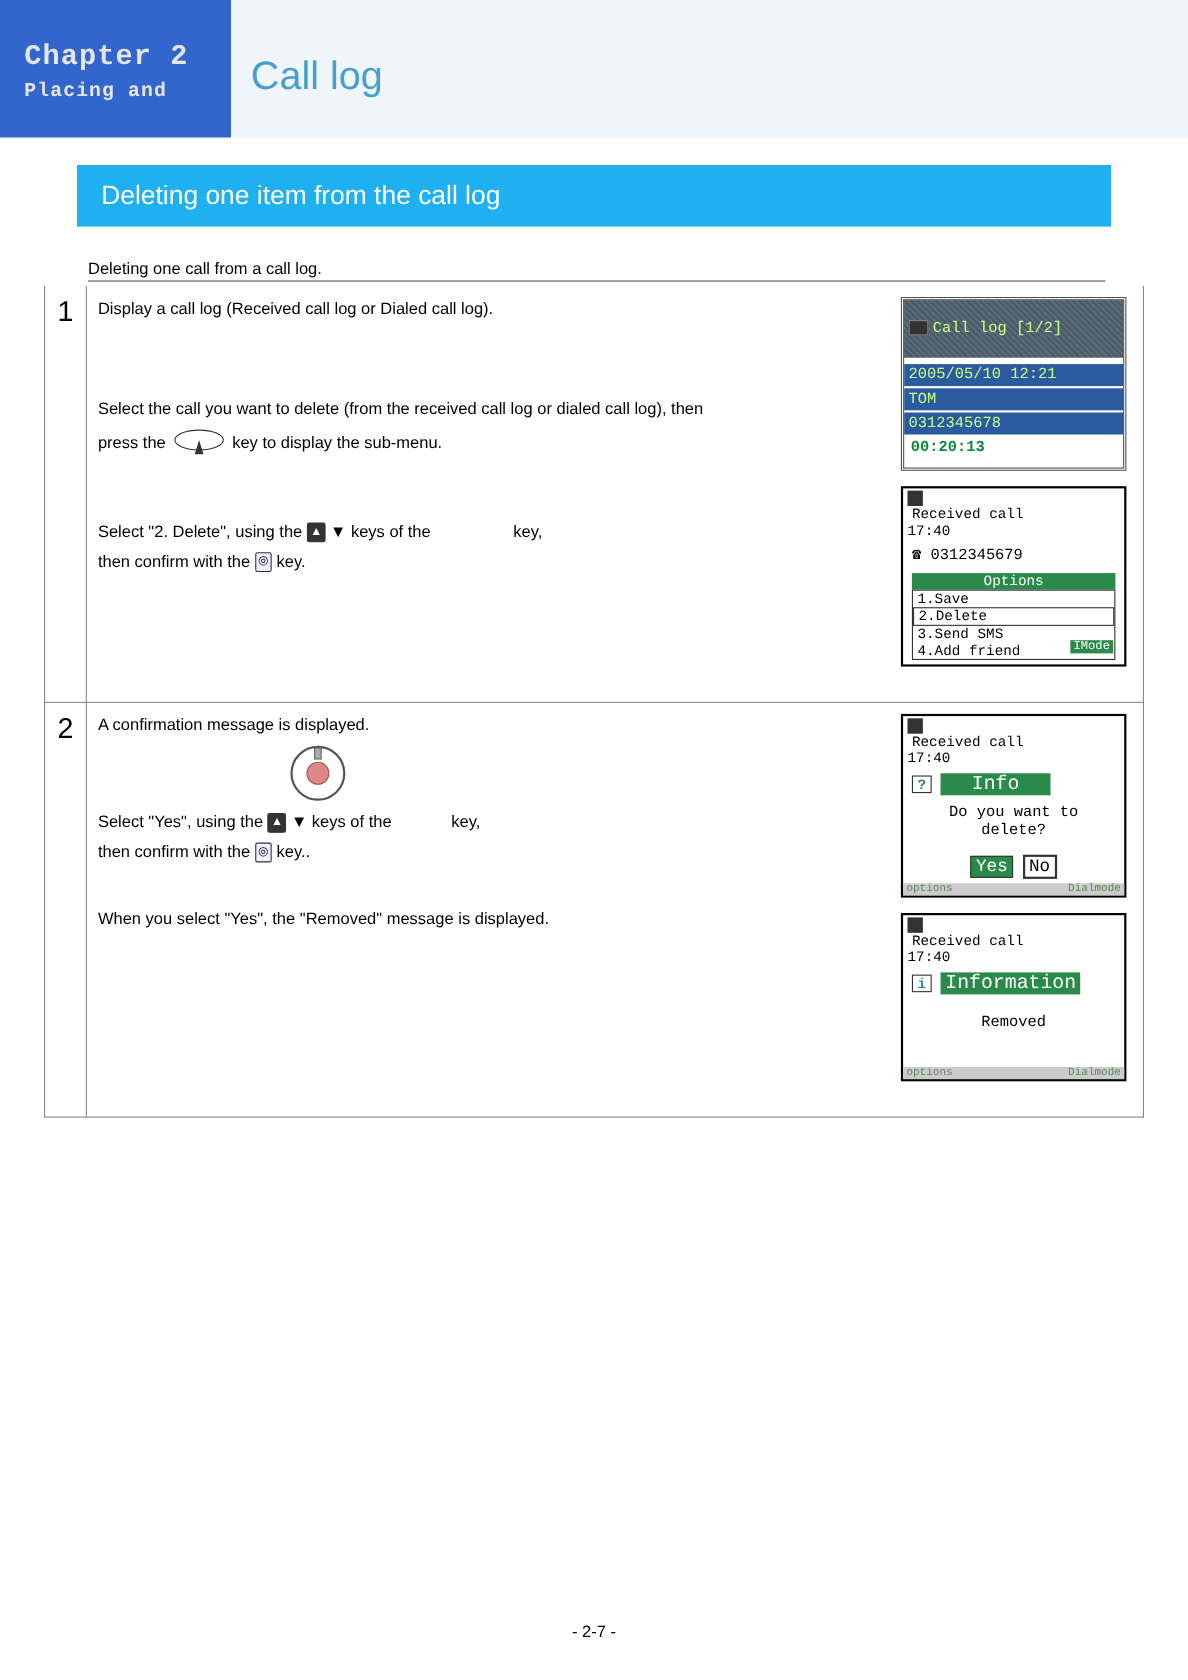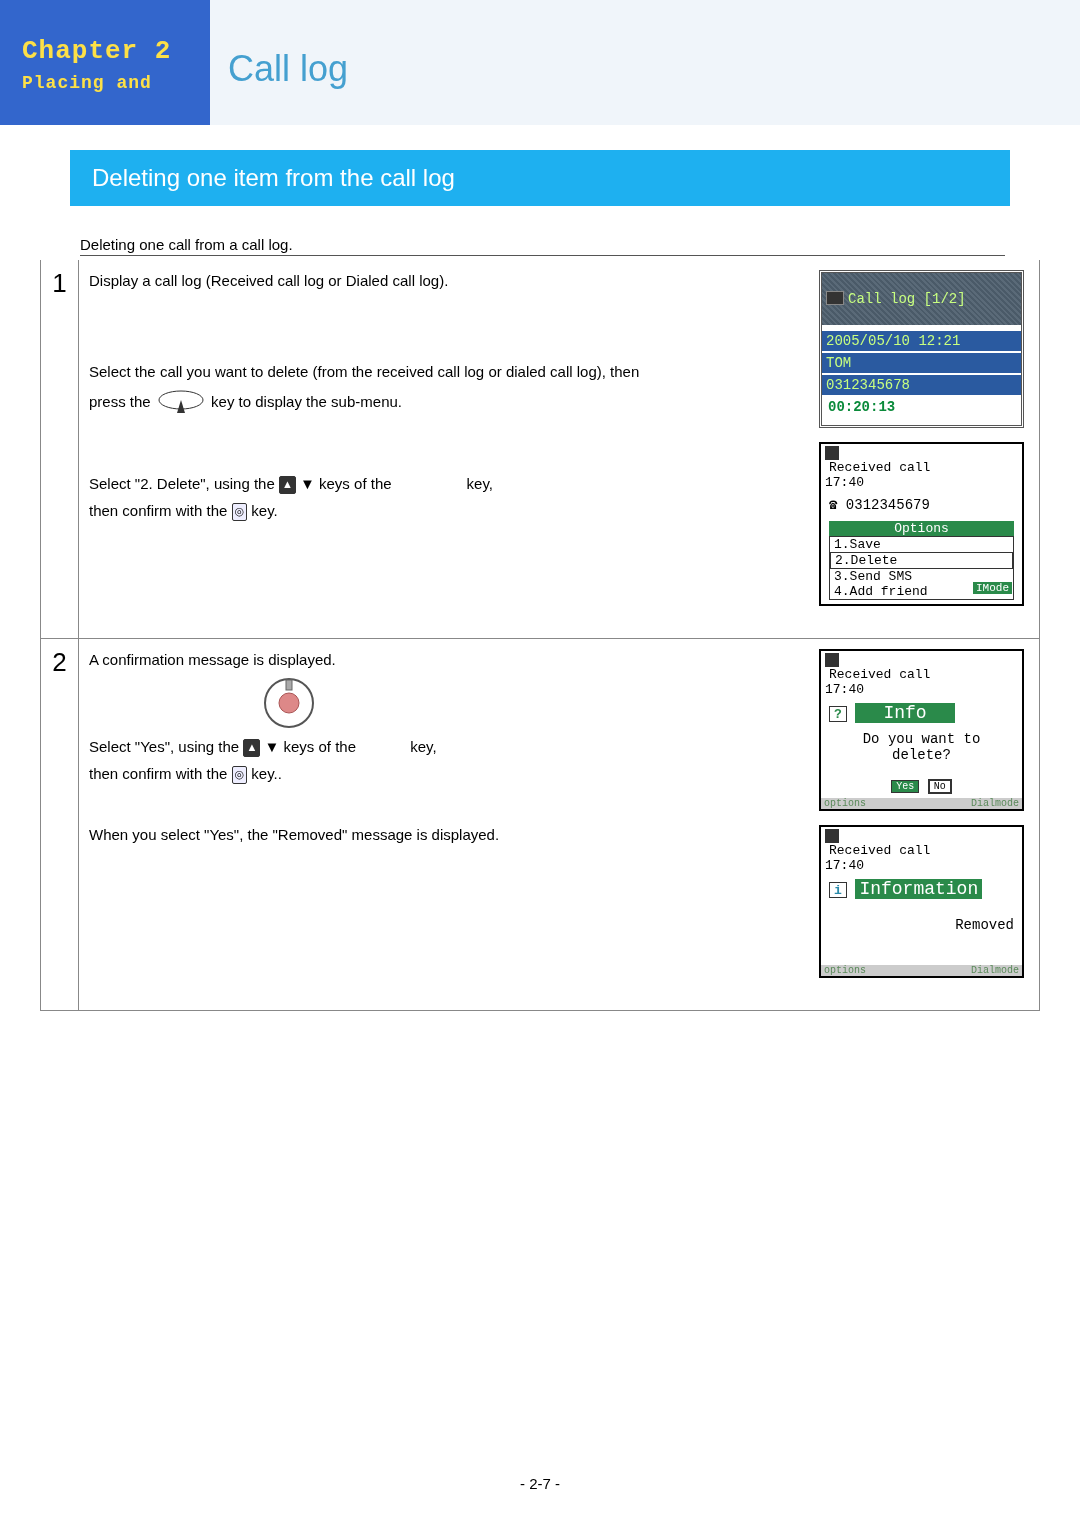--- a/index.html
+++ b/index.html
@@ -12,21 +12,21 @@
   }
   .header-band {
     background: #f0f5fa;
     height: 125px;
     width: 100%;
     display: flex;
     align-items: stretch;
   }
   .chapter-block {
     background: #3366cc;
-    color: #fde047;
+    color: #e5e5e5;
     padding: 18px 18px 12px 22px;
     width: 210px;
     display: flex;
     flex-direction: column;
     justify-content: center;
   }
   .chapter-title {
     font-family: "Courier New", monospace;
     font-weight: bold;
     font-size: 26px;
@@ -120,21 +120,21 @@
   .ps-body { padding: 4px 6px; }
   .ps-body .dark-row { background: #2a5aa0; color: #c8ff80; padding: 2px 4px; margin: 2px -6px; }
   .ps-green { color: #0a8a3a; font-weight: bold; }
   .ps-top { display:flex; justify-content:space-between; padding:2px 4px; font-size:13px;flex-direction:column; }
   .ps-top .sq2 { width:14px; height:14px; background:#333; }
   .opt-hdr { background: #2a8a4a; color: #fff; text-align: center; padding: 0 2px; font-size: 13px; margin-top: 4px; }
   .opt-list { border:1px solid #333; font-size:13px; }
   .opt-list div { padding: 0 4px; }
   .opt-list .sel { border:1px solid #333; }
   .mode-btn { display:inline-block; background:#2a8a4a; color:#fff; font-size:11px; padding:0 3px; float:right; margin-top:-18px; margin-right:2px; }
-  .conf-btn { display:inline-block; border:1px solid #333; padding:0 4px; font-size:10px; background:#fff; }
+  .conf-btn { display:inline-block; border:1px solid #333; padding:0 4px; font-size:16px; background:#fff; }
   .conf-btn.sel { background:#2a8a4a; color:#fff; }
   .soft-row { display:flex; justify-content:space-between; font-size:10px; color:#5a8a5a; background:#ccc; padding:0 3px; }
   .info-bar { background:#2a8a4a; color:#ffffff; padding:0 4px; font-size:18px; display:inline-block; }
   .q-icon { display:inline-block; border:1px solid #333; width:18px; height:16px; text-align:center; font-weight:bold; font-size:13px; color:#2a8a4a; background:#fff; vertical-align:middle; }
   .nav-svg { vertical-align: middle; }
   .page-num {
     position: absolute;
     bottom: 35px;
     left: 0; right: 0;
     text-align: center;
@@ -268,21 +268,21 @@
           <div class="ps-top">
             <span class="sq2"></span>
             <span style="flex:1; padding-left:4px;">Received call</span>
             <span>17:40</span>
           </div>
           <div style="padding:4px 8px; text-align:center;">
             <div style="text-align:left; margin-bottom:18px;">
               <span class="q-icon" style="color:#2a8aaa;">i</span>
               <span class="info-bar">Information</span>
             </div>
-            <div style="margin-bottom:28px;text-align:right;">Removed</div>
+            <div style="margin-bottom:28px;">Removed</div>
           </div>
           <div class="soft-row">
             <span>options</span>
             <span>Dialmode</span>
           </div>
         </div>
       </div>
 
       <div class="text-block" style="margin-bottom:12px;">
         <p>A confirmation message is displayed.</p>

